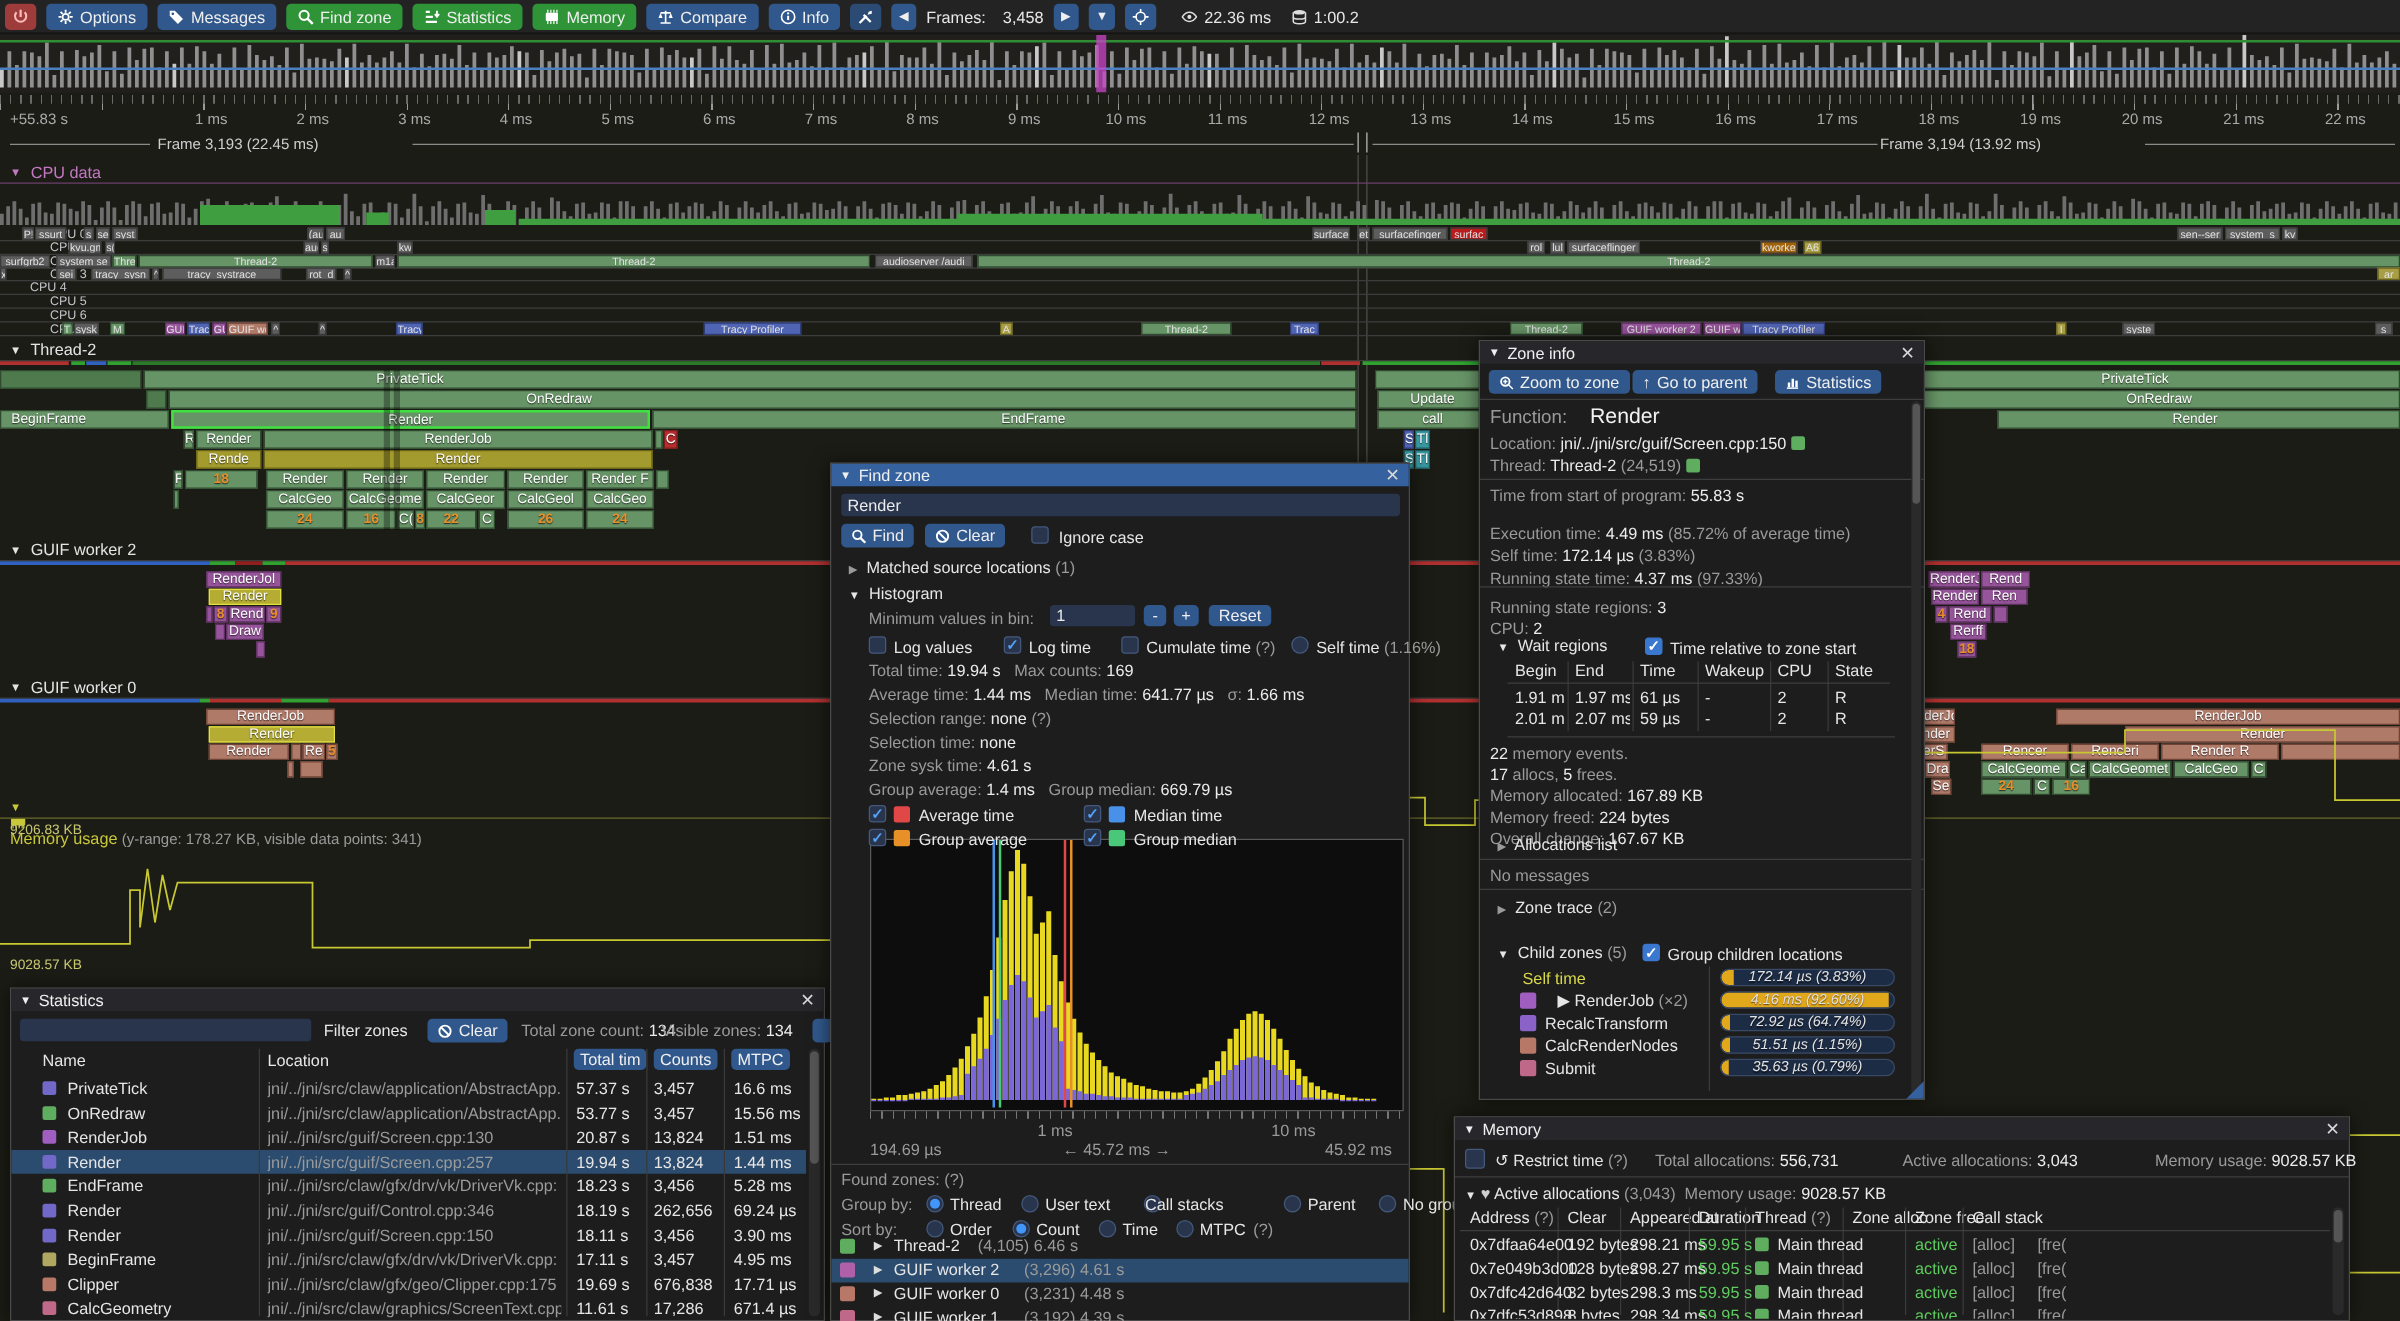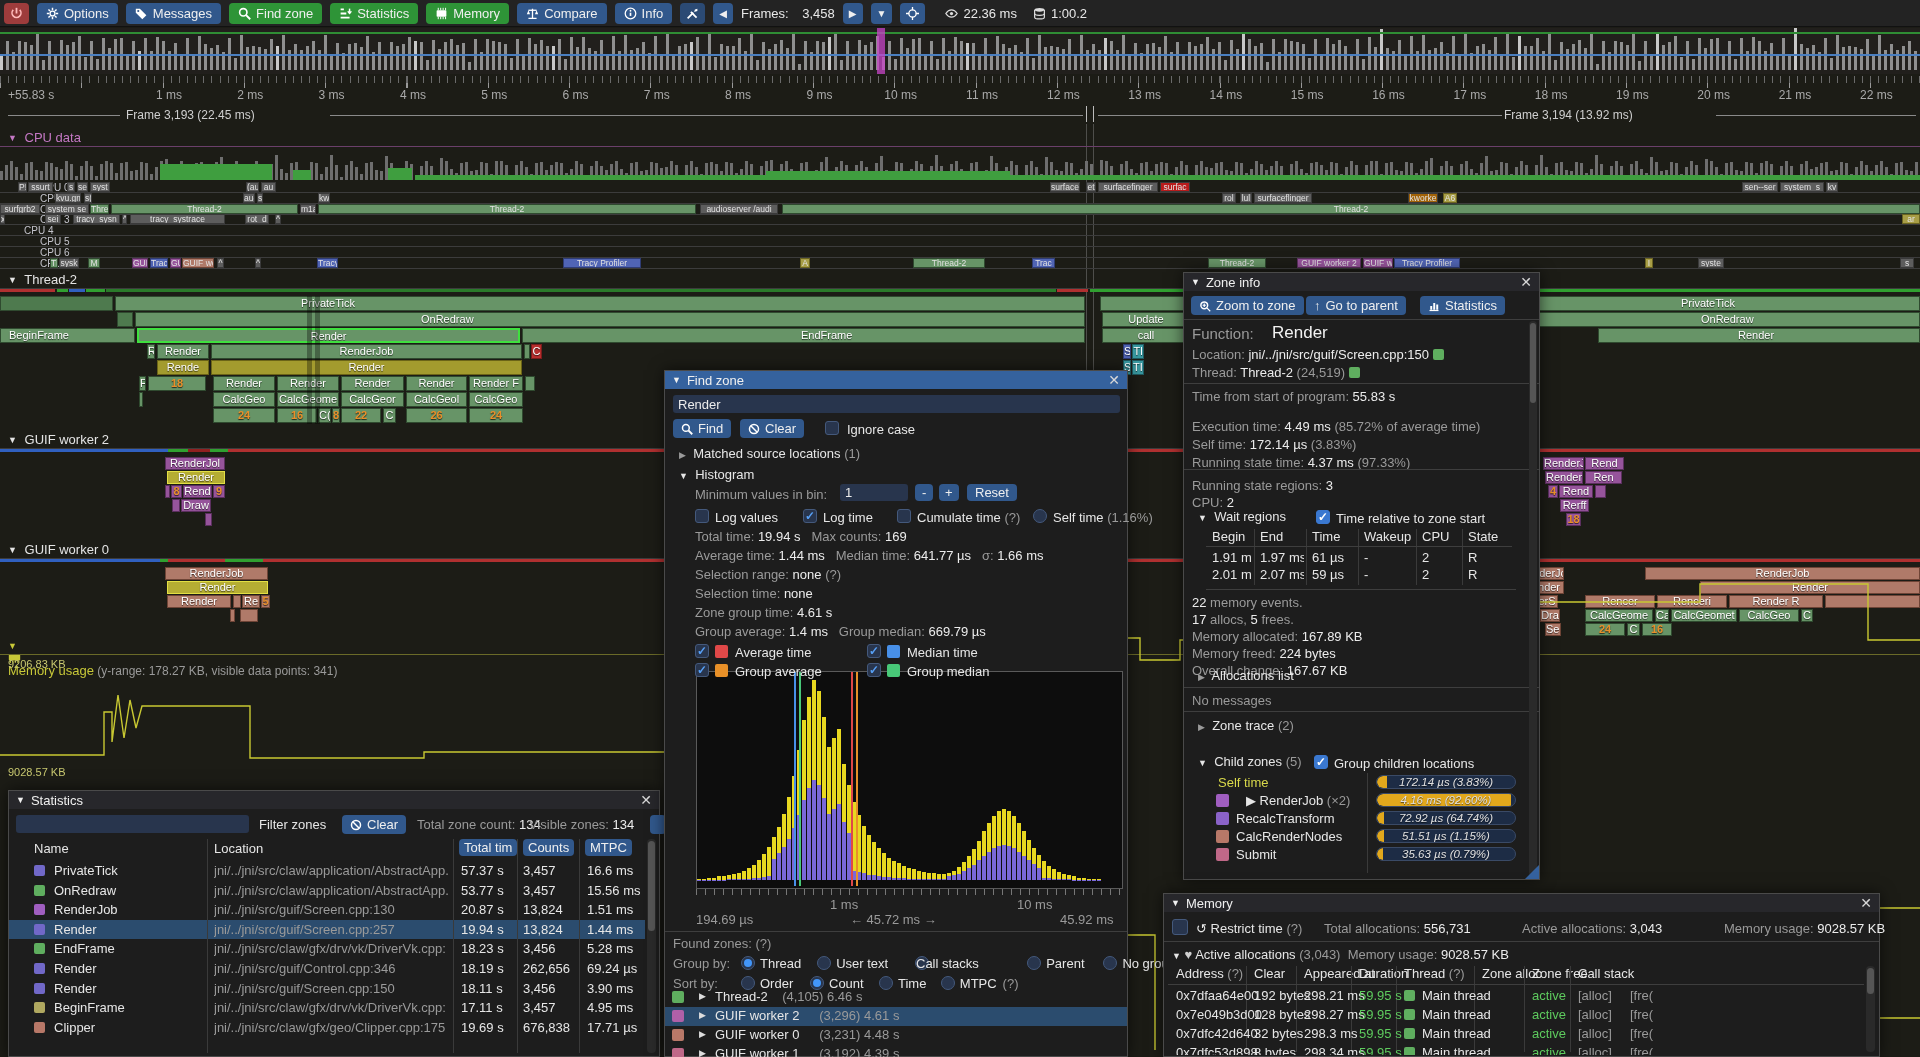--- a/index.html
+++ b/index.html
@@ -1217,20 +1217,28 @@
           <div class="row13" style="left: 578px; top: 2px;">4.95 ms</div>
         </div>
         <div class="abs" style="left: 0px; top: 156.8px; width: 636px; height: 19.6px; background: transparent;">
           <div class="sw" style="position: absolute; left: 25px; top: 4px; background: rgb(184, 120, 104);"></div>
           <div class="row13" style="left: 45px; top: 2px;">Clipper</div>
           <div class="row13 glabel" style="left: 205px; top: 2px; max-width: 235px; overflow: hidden;">jni/../jni/src/claw/gfx/geo/Clipper.cpp:175</div>
           <div class="row13" style="left: 452px; top: 2px;">19.69 s</div>
           <div class="row13" style="left: 514px; top: 2px;">676,838</div>
           <div class="row13" style="left: 578px; top: 2px;">17.71 µs</div>
         </div>
+        <div class="abs" style="left: 0px; top: 176.4px; width: 636px; height: 19.6px; background: transparent;">
+          <div class="sw" style="position: absolute; left: 25px; top: 4px; background: rgb(192, 104, 136);"></div>
+          <div class="row13" style="left: 45px; top: 2px;">CalcGeometry</div>
+          <div class="row13 glabel" style="left: 205px; top: 2px; max-width: 235px; overflow: hidden;">jni/../jni/src/claw/graphics/ScreenText.cpp</div>
+          <div class="row13" style="left: 452px; top: 2px;">11.61 s</div>
+          <div class="row13" style="left: 514px; top: 2px;">17,286</div>
+          <div class="row13" style="left: 578px; top: 2px;">671.4 µs</div>
+        </div>
       </div>
     <div class="scroll" style="left:638px;top:48px;width:9px;height:214px">
         <div class="thumb" style="left:1px;top:2px;width:7px;height:90px"></div>
       </div>
   <div class="colsep" style="left: 198px; top: 48px; height: 214px;"></div>
       <div class="colsep" style="left: 444px; top: 48px; height: 214px;"></div>
       <div class="colsep" style="left: 508px; top: 48px; height: 214px;"></div>
       <div class="colsep" style="left: 570px; top: 48px; height: 214px;"></div>
     </div>
 
@@ -1277,21 +1285,21 @@
     <span class="row13" style="left:158px;top:139px">Log time</span>
     <span class="cb abs" style="left:232px;top:138px"></span>
     <span class="row13" style="left:252px;top:139px"><span>Cumulate time</span> <span class="glabel">(?)</span></span>
     <span class="cb rnd abs" style="left:368px;top:138px"></span>
     <span class="row13" style="left:388px;top:139px"><span>Self time</span> <span class="glabel">(1.16%)</span></span>
 
     <span class="row13 glabel" style="left:30px;top:158px"><span>Total time:</span> <span class="wval">19.94 s</span> &nbsp; <span>Max counts:</span> <span class="wval">169</span></span>
     <span class="row13 glabel" style="left:30px;top:177px"><span>Average time:</span> <span class="wval">1.44 ms</span> &nbsp; <span>Median time:</span> <span class="wval">641.77 µs</span> &nbsp; <span>σ:</span> <span class="wval">1.66 ms</span></span>
     <span class="row13 glabel" style="left:30px;top:196px"><span>Selection range:</span> <span class="wval">none</span> <span>(?)</span></span>
     <span class="row13 glabel" style="left:30px;top:215px"><span>Selection time:</span> <span class="wval">none</span></span>
-    <span class="row13 glabel" style="left:30px;top:234px"><span>Zone group time:</span> <span class="wval">4.61 s</span></span>
+    <span class="row13 glabel" style="left:30px;top:234px"><span>Zone sysk time:</span> <span class="wval">4.61 s</span></span>
     <span class="row13 glabel" style="left:30px;top:253px"><span>Group average:</span> <span class="wval">1.4 ms</span> &nbsp; <span>Group median:</span> <span class="wval">669.79 µs</span></span>
     <div id="fzlegend"></div>
     <div class="abs" id="histbox" style="left:31px;top:300px;width:425px;height:216px;background:#0d0d0d;border:1px solid #5a5a5a">
         <div class="abs" style="left: 0px; bottom: 8px; width: 4px; height: 1.18343px; background: rgb(232, 216, 32);"></div>
         <div class="abs" style="left: 0px; bottom: 8px; width: 4px; height: 0.142012px; background: rgb(122, 104, 216);"></div>
         <div class="abs" style="left: 5px; bottom: 8px; width: 4px; height: 1.18343px; background: rgb(232, 216, 32);"></div>
         <div class="abs" style="left: 5px; bottom: 8px; width: 4px; height: 0.142012px; background: rgb(122, 104, 216);"></div>
         <div class="abs" style="left: 10px; bottom: 8px; width: 4px; height: 2.36686px; background: rgb(232, 216, 32);"></div>
         <div class="abs" style="left: 10px; bottom: 8px; width: 4px; height: 0.284024px; background: rgb(122, 104, 216);"></div>
         <div class="abs" style="left: 15px; bottom: 8px; width: 4px; height: 2.36686px; background: rgb(232, 216, 32);"></div>

